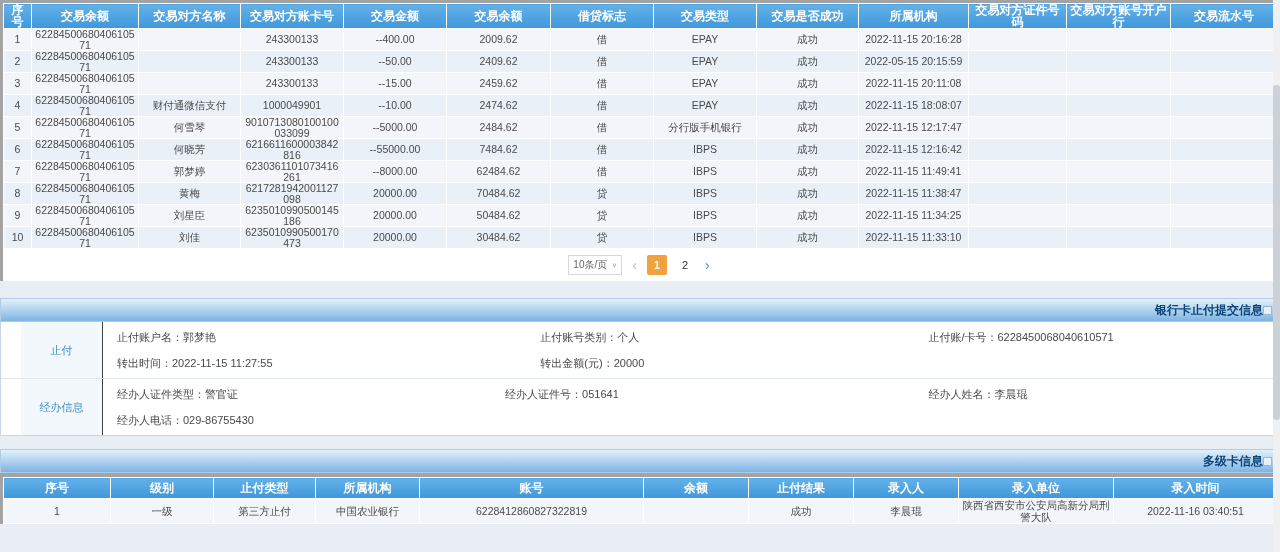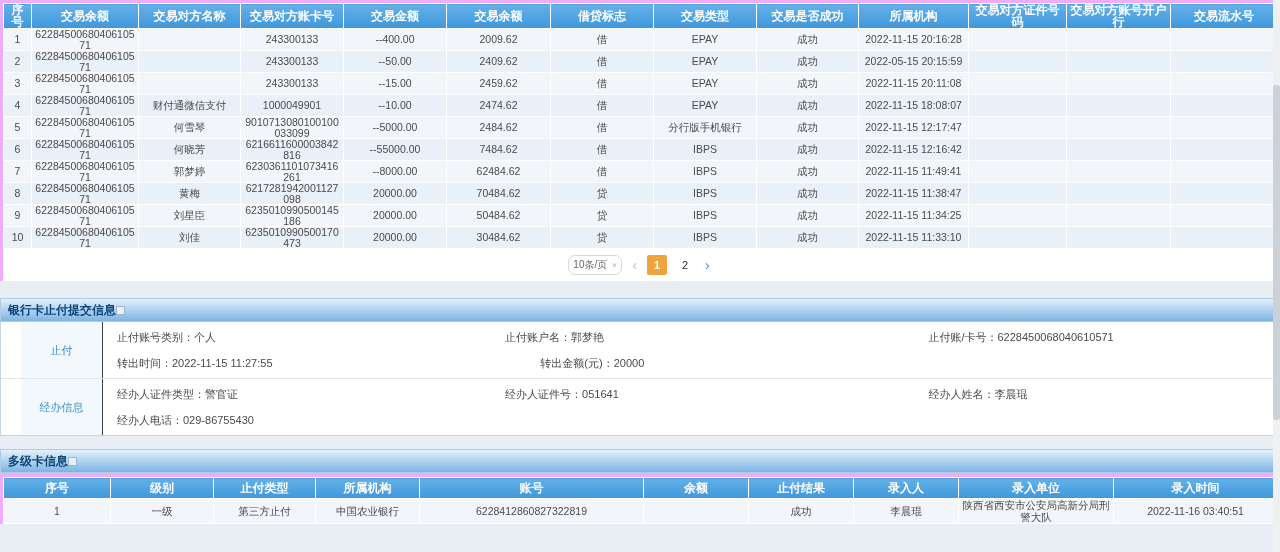--- a/index.html
+++ b/index.html
@@ -3,54 +3,54 @@
 <meta charset="utf-8">
 <style>
   * { box-sizing: border-box; }
   html,body { margin:0; padding:0; }
   body {
     width:1280px; height:552px; overflow:hidden; position:relative;
     background:#e8eef3; font-family:"Liberation Sans","DejaVu Sans",sans-serif;
     font-size:11px; color:#444;
   }
   
-  .top-area { background:#f0abfc; padding:3px 3px 0 3px; }
+  .top-area { background:#a3a3a3; padding:3px 3px 0 3px; }
   table.grid { border-collapse:collapse; table-layout:fixed; width:1274px; }
   table.grid th {
     background:linear-gradient(#64b1e8,#3f97da);
     color:#fff; font-weight:bold; font-size:12px; line-height:12px;
     height:21px; padding:0 2px; border:1px solid #fff; text-align:center;
   }
   table.grid td {
     background:#f2f6fa; text-align:center; padding:0 2px;
     border:1px solid #fff; font-size:10.5px; line-height:10.5px;
     color:#4a4a4a; word-break:break-all; height:21px;
   }
   table.grid tr:nth-child(even) td { background:#e9f0f7; }
   
   .pager { height:32px; display:flex; align-items:center; justify-content:center; gap:8px; background:#fff; }
   .size-select {
-    width:54px; height:20px; border:1px solid #d5d8dc; border-radius:7px;
+    width:54px; height:20px; border:1px solid #d5d8dc; border-radius:0;
     display:flex; align-items:center; justify-content:space-between;
     padding:0 4px; color:#666; font-size:10px; background:#fff; overflow:hidden; white-space:nowrap; cursor:pointer;
   }
   .size-select .chev { color:#a8abb2; font-size:8px; transform:scaleY(0.8); }
   .pager .arrow { font-size:14px; line-height:20px; cursor:pointer; padding:0 2px; }
   .pager .prev { color:#b9bdc4; }
   .pager .next { color:#3e97d8; }
   .pager .page {
     min-width:20px; height:20px; line-height:20px; text-align:center;
     font-size:11px; color:#303133; cursor:pointer; border-radius:2px; padding:0 3px;
   }
   .pager .page.active { background:#efa23d; color:#fff; font-weight:bold; }
   
   .gap1 { height:17px; } .gap2 { height:13px; }
   .section-hdr {
     height:21px; background:linear-gradient(#e3f1fb,#7db4e3);
-    border:1px solid #aecce6; display:flex; align-items:center; justify-content:flex-start;
+    border:1px solid #aecce6; display:flex; align-items:center; justify-content:flex-end;
     padding:11px 7px; color:#0d4478; font-weight:bold; font-size:12px;
   }
   .collapse-ico { width:9px; height:9px; background:#e8eff5; border:1px solid #9db8cd; }
   
   .sp-body { background:#fff; border:1px solid #c5d6e4; border-top:none; }
   .sp-group { display:flex; }
   .sp-group + .sp-group { border-top:1px solid #dfe8f0; }
   .sp-label {
     width:82px; flex:0 0 82px; background:#f2f8fc; border-right:1px solid #404040;
     display:flex; align-items:center; justify-content:center;
@@ -275,22 +275,22 @@
 
 <div class="section-hdr">
   <span>银行卡止付提交信息</span>
   <span class="collapse-ico"></span>
 </div>
 <div class="sp-body">
   <div class="sp-group">
     <div class="sp-label">止付</div>
     <div class="sp-content">
       <div class="field-row">
+        <div class="cell c2"><span class="fl">止付账户名：</span><span class="fv">郭梦艳</span></div>
         <div class="cell c1"><span class="fl">止付账号类别：</span><span class="fv">个人</span></div>
-        <div class="cell c2"><span class="fl">止付账户名：</span><span class="fv">郭梦艳</span></div>
         <div class="cell c3"><span class="fl">止付账/卡号：</span><span class="fv">6228450068040610571</span></div>
       </div>
       <div class="field-row">
         <div class="cell c2"><span class="fl">转出时间：</span><span class="fv">2022-11-15 11:27:55</span></div>
         <div class="cell c3"><span class="fl">转出金额(元)：</span><span class="fv">20000</span></div>
       </div>
     </div>
   </div>
   <div class="sp-group">
     <div class="sp-label">经办信息</div>

